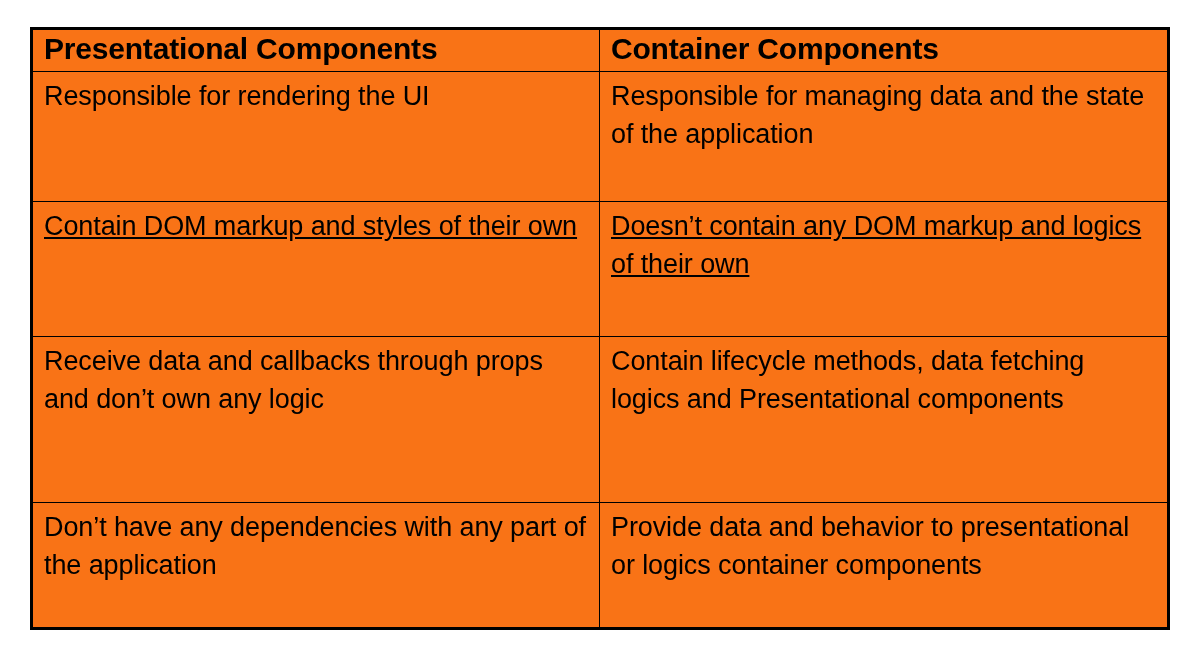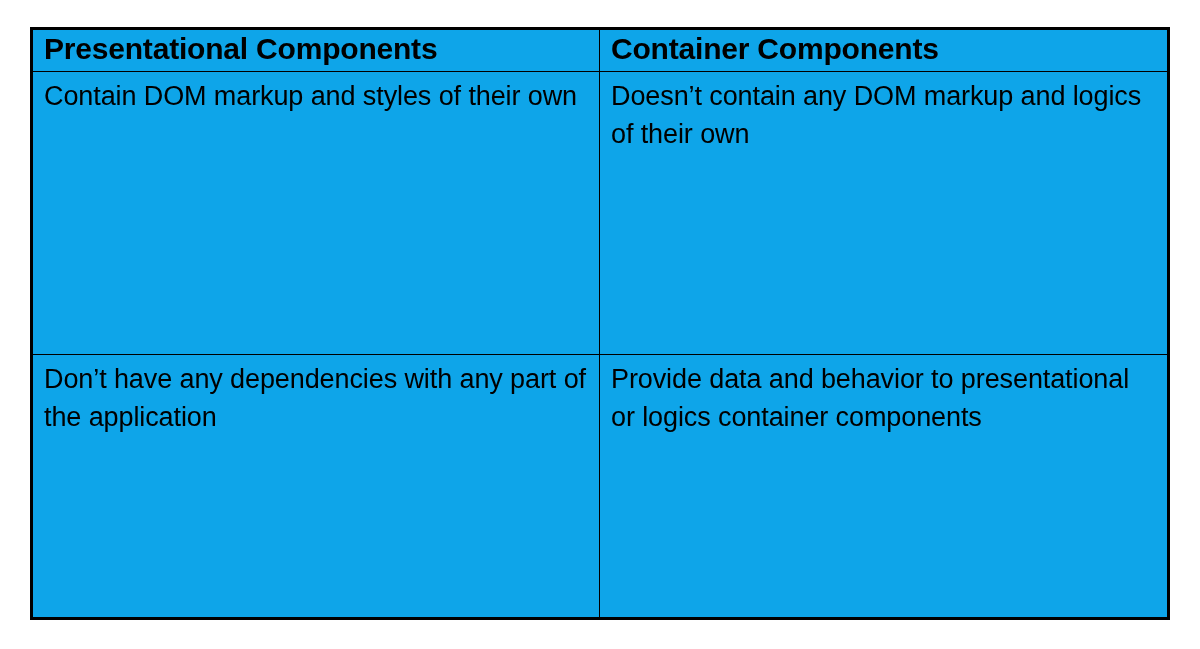--- a/index.html
+++ b/index.html
@@ -25,21 +25,21 @@
 
   .comparison-table {
     position: absolute;
     left: 30px;
     top: 27px;
     width: 1137px;
     height: 593px;
     box-sizing: border-box;
     border-collapse: collapse;
     table-layout: fixed;
-    background: #0ea5e9;
+    background: #f97316;
     border: 3px solid #000000;
   }
 
   .comparison-table col.col-left  { width: 568px; }
   .comparison-table col.col-right { width: 569px; }
 
   .comparison-table th,
   .comparison-table td {
     box-sizing: border-box;
     vertical-align: top;
@@ -59,21 +59,21 @@
 
   .comparison-table tbody td {
     font-size: 27px;
     font-weight: normal;
     line-height: 38px;
     letter-spacing: -0.1px;
     padding-top: 5px;
   }
 
   .row-1 td { height: 130px; }
-  .row-2 td { height: 135px; }
+  .row-2 td { height: 135px; text-decoration: underline; }
   .row-3 td { height: 166px; }
   .row-4 td { height: 126px; }
 
   .cell-text {
     display: block;
     white-space: pre-line;
   }
 </style>
 </head>
 <body>
@@ -92,30 +92,46 @@
           <span class="cell-text">Presentational Components</span>
         </th>
         <th>
           <span class="cell-text">Container Components</span>
         </th>
       </tr>
     </thead>
 
     <tbody>
 
+      <tr class="row-1">
+        <td>
+          <span class="cell-text">Responsible for rendering the UI</span>
+        </td>
+        <td>
+          <span class="cell-text">Responsible for managing data and the state of the application</span>
+        </td>
+      </tr>
 
       <tr class="row-2">
         <td>
           <span class="cell-text">Contain DOM markup and styles of their own</span>
         </td>
         <td>
           <span class="cell-text">Doesn’t contain any DOM markup and logics of their own</span>
         </td>
       </tr>
 
+      <tr class="row-3">
+        <td>
+          <span class="cell-text">Receive data and callbacks through props and don’t own any logic</span>
+        </td>
+        <td>
+          <span class="cell-text">Contain lifecycle methods, data fetching logics and Presentational components</span>
+        </td>
+      </tr>
 
       <tr class="row-4">
         <td>
           <span class="cell-text">Don’t have any dependencies with any part of the application</span>
         </td>
         <td>
           <span class="cell-text">Provide data and behavior to presentational or logics container components</span>
         </td>
       </tr>
 

